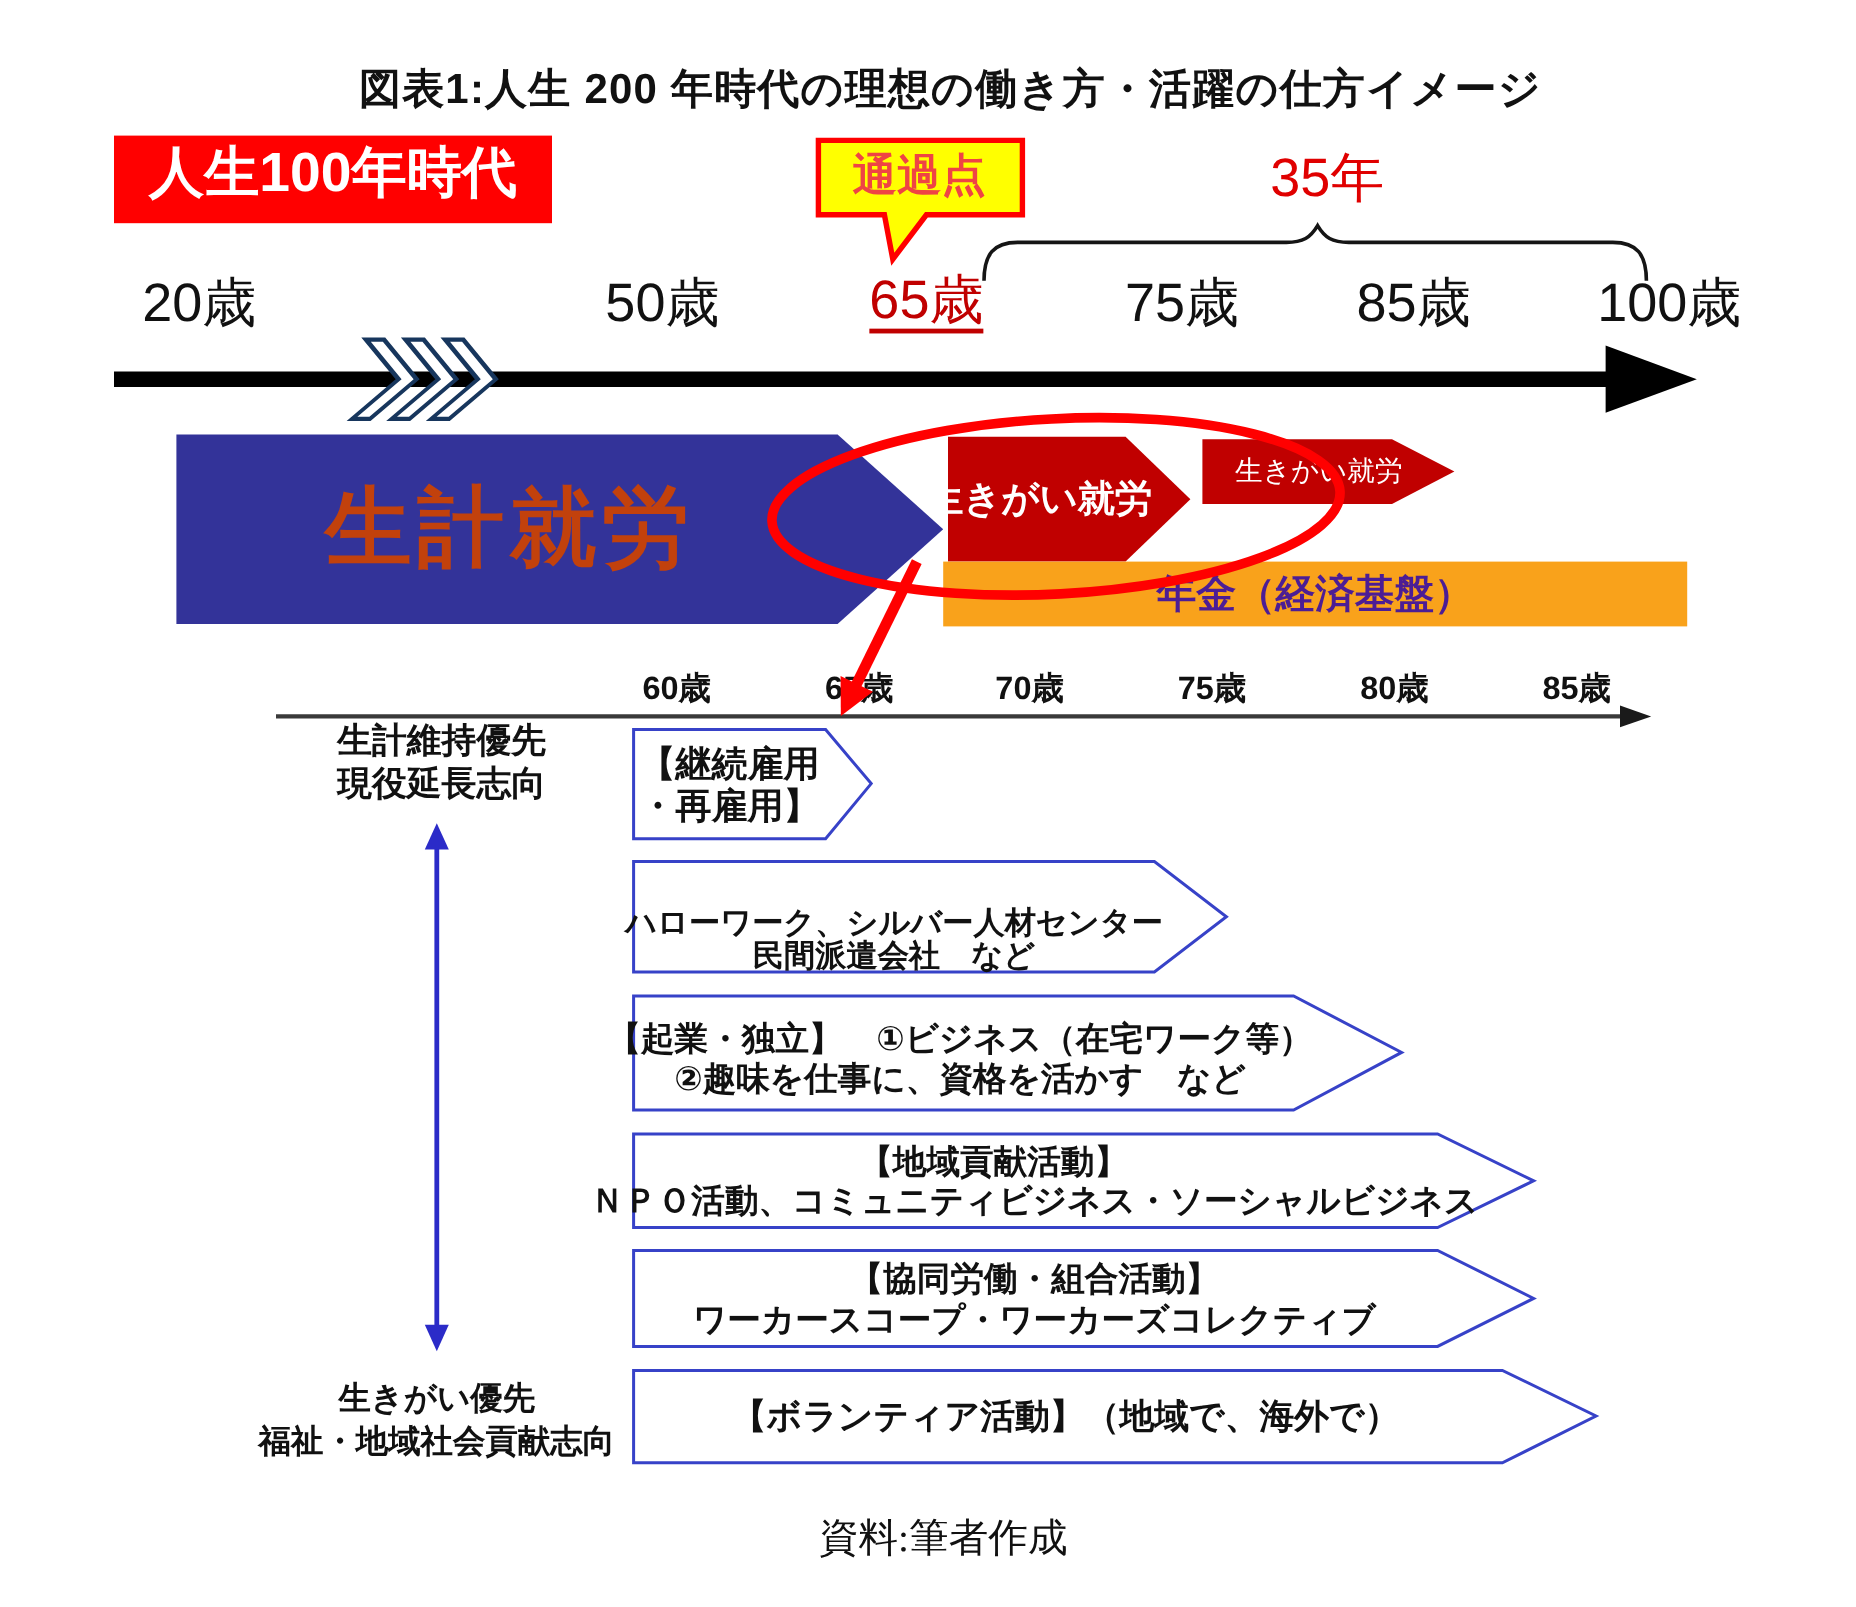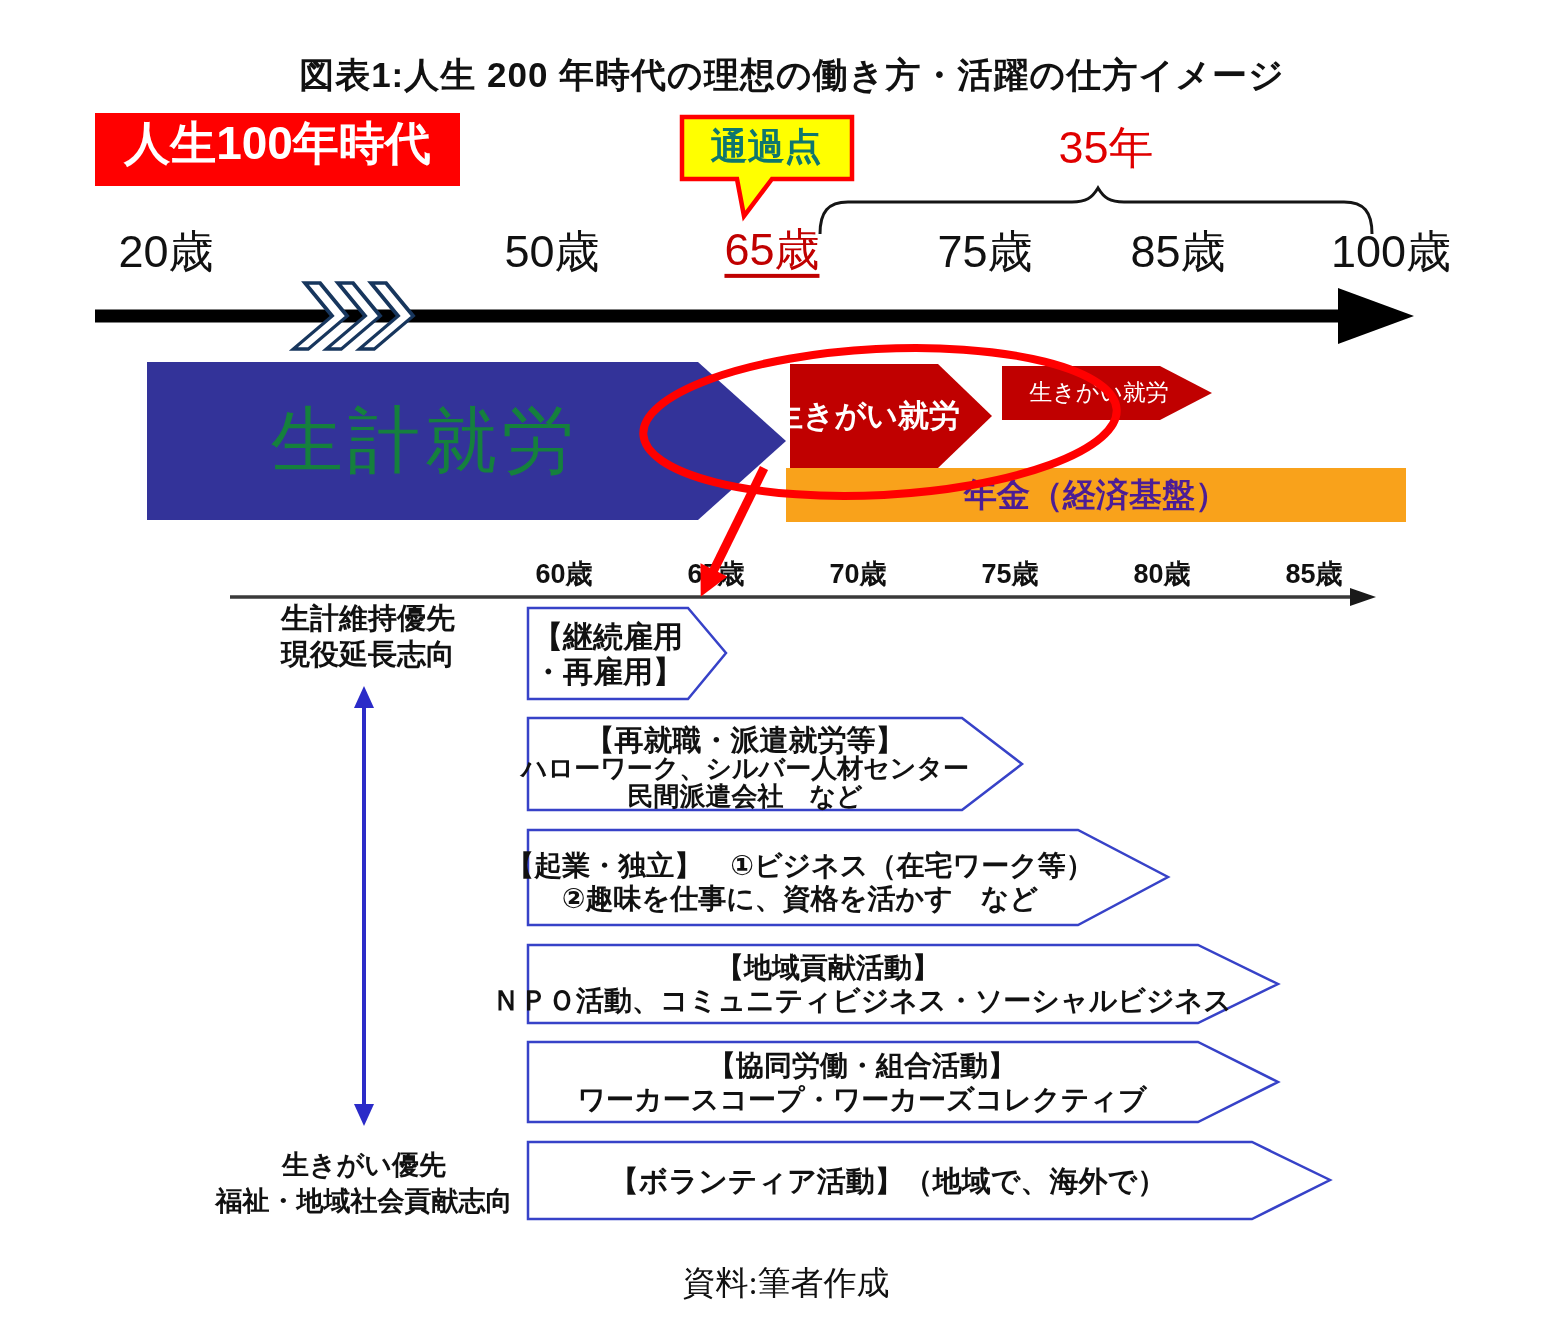--- a/index.html
+++ b/index.html
@@ -7,25 +7,25 @@
     position:relative;width:1547px;height:1339px;background:#ffffff;overflow:hidden;
     font-family:"Liberation Sans","DejaVu Sans",sans-serif;color:#111;
   }
   svg.layer{position:absolute;left:0;top:0;pointer-events:none;}
   .t{position:absolute;white-space:nowrap;line-height:1.05;}
   .cx{transform:translateX(-50%);}
   .cc{transform:translate(-50%,-50%);}
   .title{left:792px;top:57px;font-size:35px;font-weight:600;letter-spacing:1px;}
   .era-badge{position:absolute;left:95px;top:113px;width:365px;height:73px;background:#ff0000;
     display:flex;align-items:flex-start;justify-content:center;color:#fff;font-size:46px;font-weight:bold;}
-  .waypoint{left:766px;top:147px;font-size:37px;font-weight:bold;color:#0f766e;}
+  .waypoint{left:766px;top:147px;font-size:37px;font-weight:bold;color:#ef4444;}
   .span35{left:1106px;top:148px;font-size:45px;color:#e00000;}
   .age{top:252px;font-size:45px;}
   .age-red{color:#c00000;border-bottom:4px solid #c00000;padding-bottom:1px;}
-  .work-big{left:425px;top:441px;font-size:72px;font-weight:normal;color:#15803d;letter-spacing:5px;}
+  .work-big{left:425px;top:441px;font-size:72px;font-weight:bold;color:#c2410c;letter-spacing:5px;}
   .ikigai1{left:866px;top:416px;font-size:31px;font-weight:bold;color:#fff;}
   .ikigai2{left:1099px;top:392px;font-size:23px;color:#fff;}
   .pension{left:1096px;top:495px;font-size:33px;font-weight:bold;color:#4c1d95;}
   .subage{top:574px;font-size:27px;font-weight:bold;}
   .prio{font-size:29px;font-weight:bold;}
   .prio2{font-size:27px;font-weight:bold;}
   .box-l{font-weight:bold;}
   .src{left:786px;top:1283px;font-size:33px;font-family:"Liberation Serif","DejaVu Serif",serif;}
 </style>
 </head>
@@ -97,21 +97,20 @@
   <div class="t subage cc" style="left:1314px;">85歳</div>
 
   <div class="t prio cc" style="left:368px;top:618px;">生計維持優先</div>
   <div class="t prio cc" style="left:368px;top:654px;">現役延長志向</div>
   <div class="t prio2 cc" style="left:364px;top:1165px;">生きがい優先</div>
   <div class="t prio2 cc" style="left:364px;top:1201px;">福祉・地域社会貢献志向</div>
 
   <div class="t box-l cc" style="left:608px;top:637px;font-size:30px;">【継続雇用</div>
   <div class="t box-l cc" style="left:608px;top:672px;font-size:30px;">・再雇用】</div>
 
-  <div class="t box-l cc" style="left:745px;top:740px;font-size:29px;">【再就職・派遣就労等】</div>
   <div class="t box-l cc" style="left:745px;top:769px;font-size:26px;">ハローワーク、シルバー人材センター</div>
   <div class="t box-l cc" style="left:745px;top:797px;font-size:26px;">民間派遣会社　など</div>
 
   <div class="t box-l cc" style="left:800px;top:866px;font-size:28px;">【起業・独立】　①ビジネス（在宅ワーク等）</div>
   <div class="t box-l cc" style="left:800px;top:899px;font-size:28px;">②趣味を仕事に、資格を活かす　など</div>
 
   <div class="t box-l cc" style="left:828px;top:968px;font-size:28px;">【地域貢献活動】</div>
   <div class="t box-l cc" style="left:862px;top:1001px;font-size:28px;">ＮＰＯ活動、コミュニティビジネス・ソーシャルビジネス</div>
 
   <div class="t box-l cc" style="left:862px;top:1066px;font-size:28px;">【協同労働・組合活動】</div>

